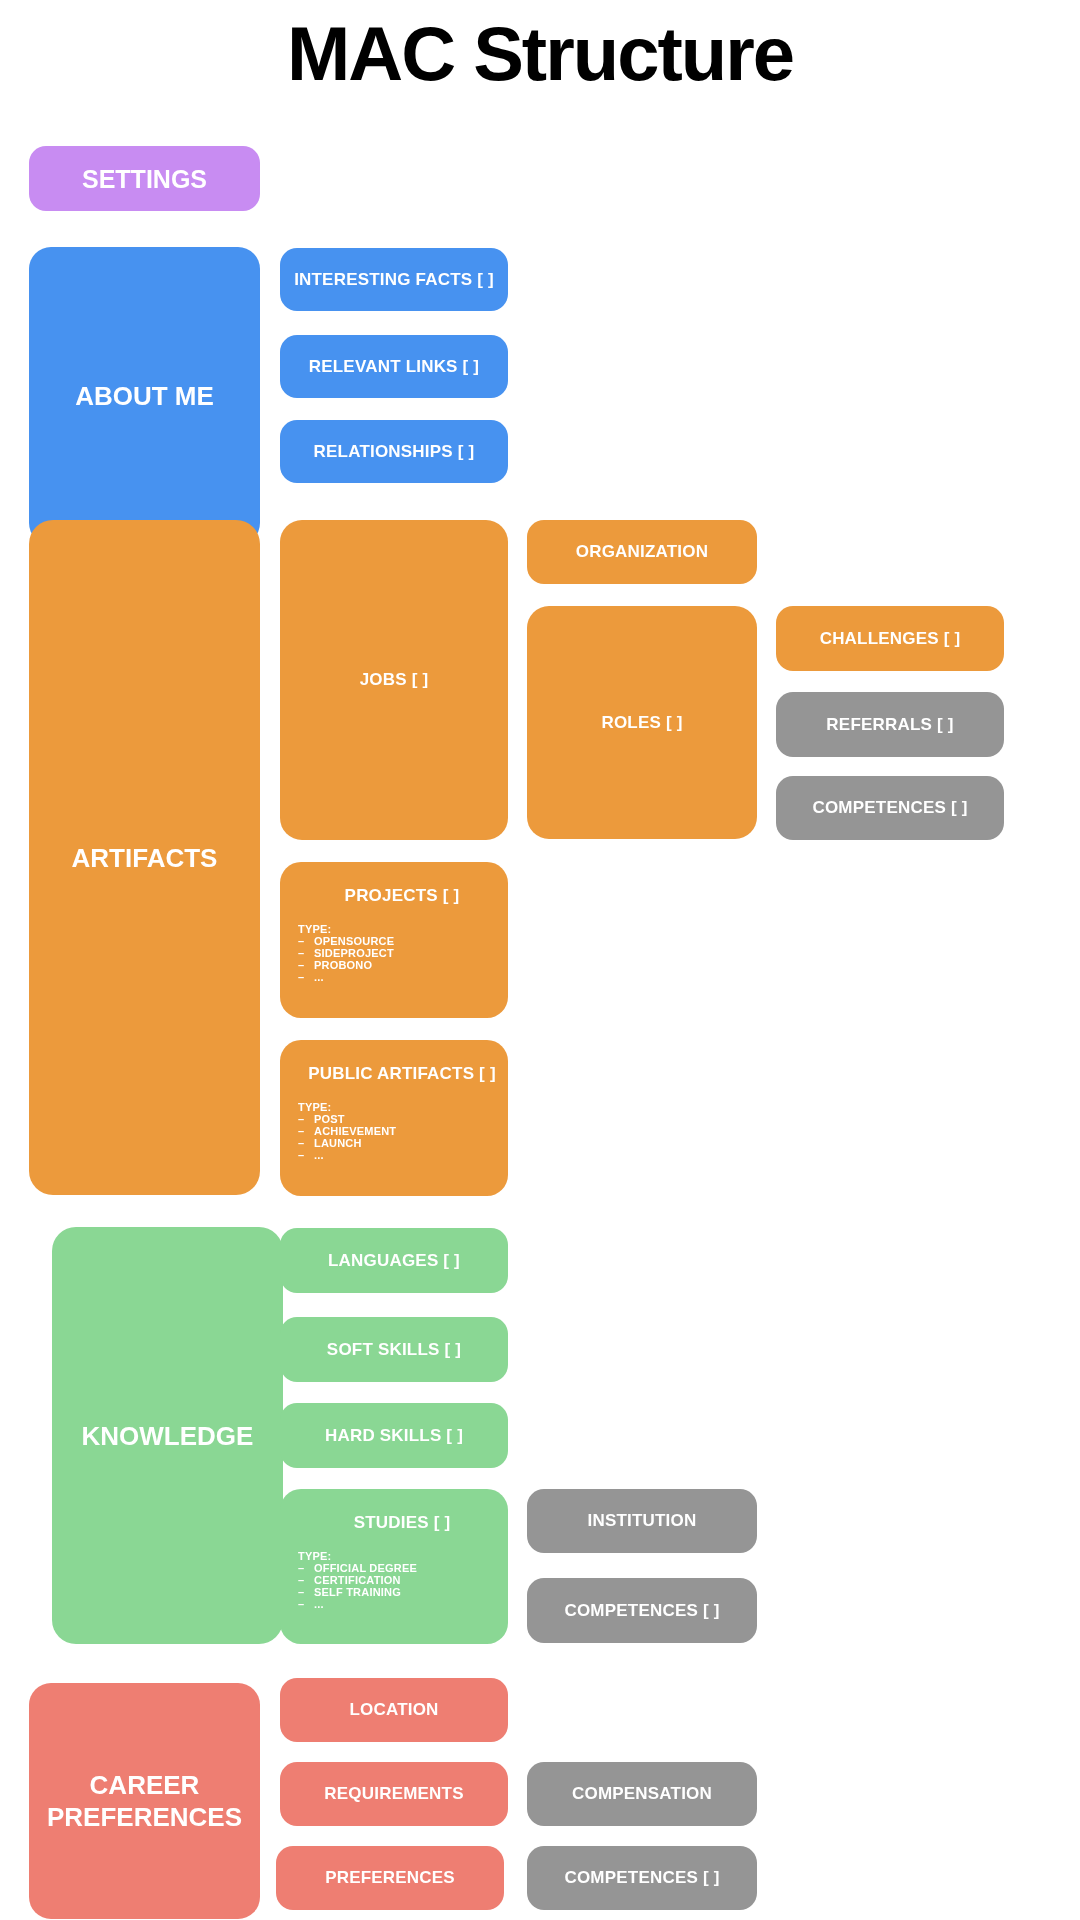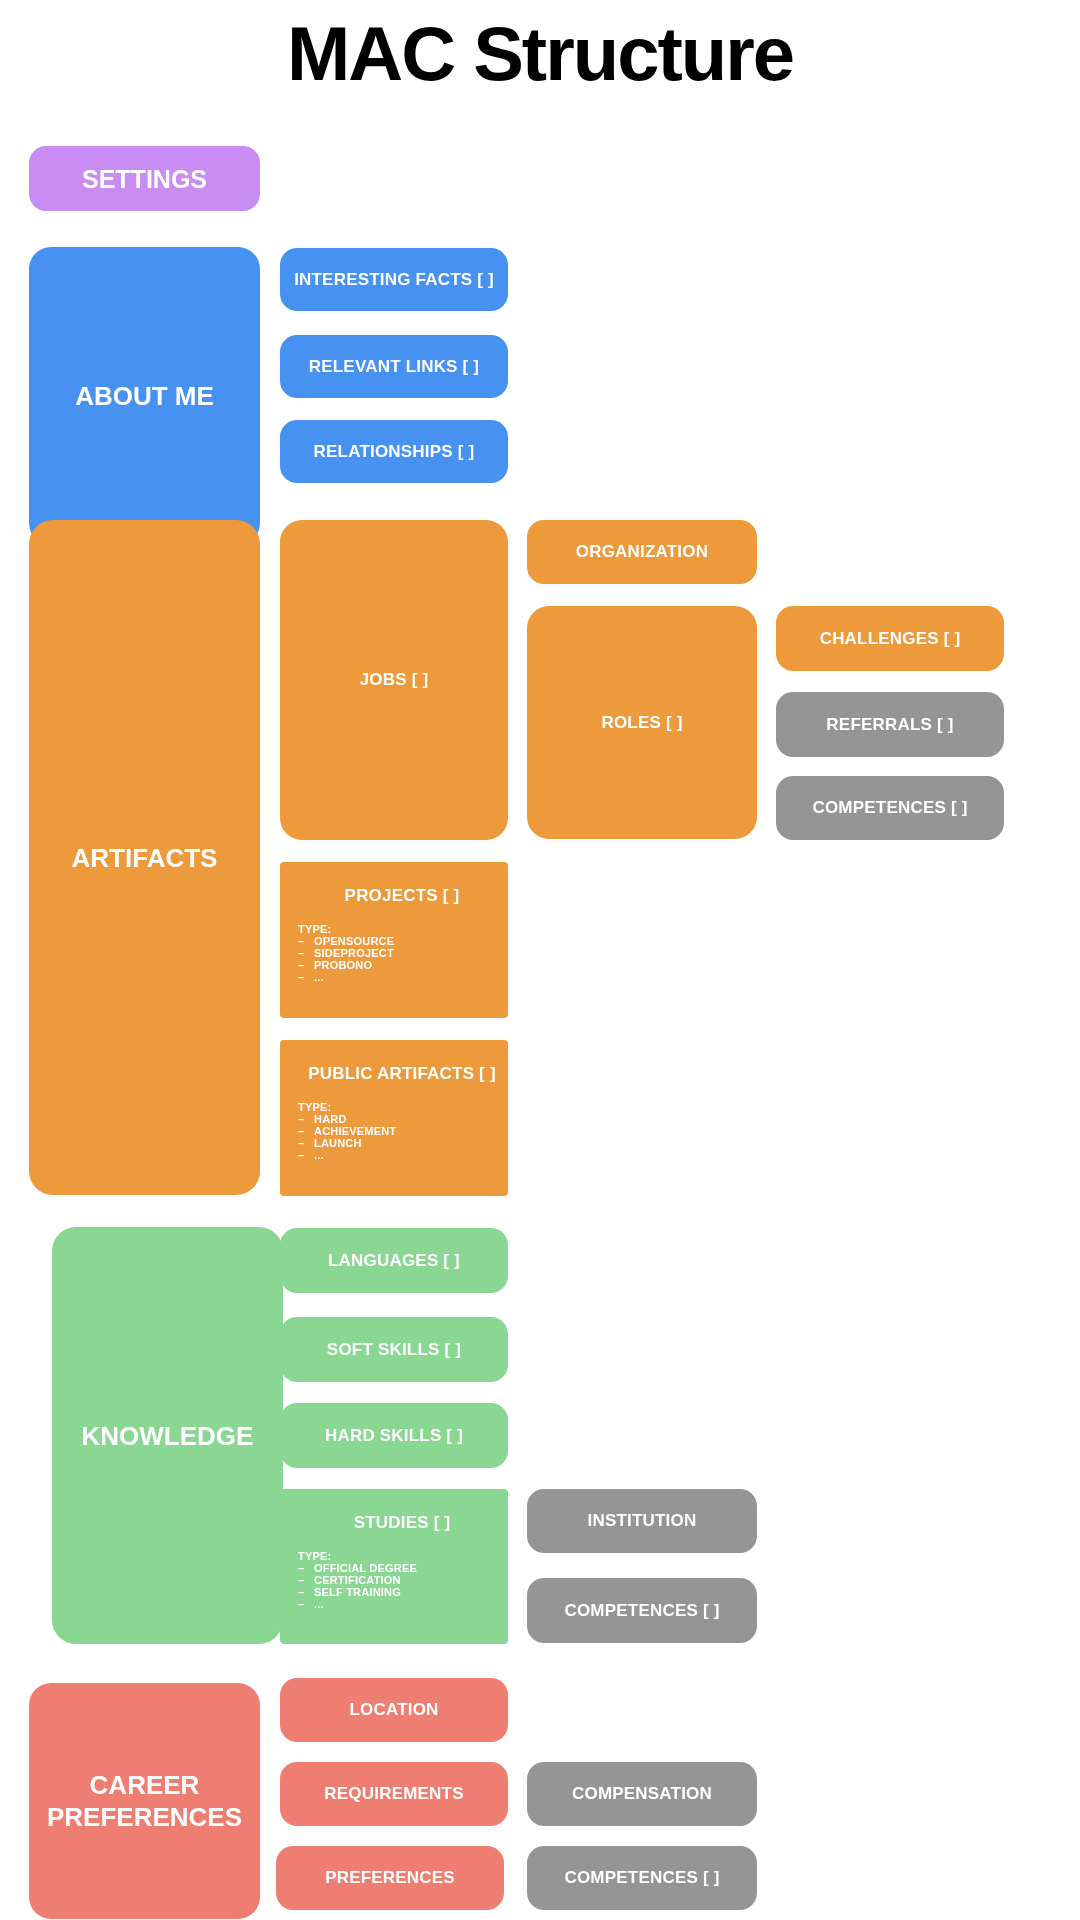--- a/index.html
+++ b/index.html
@@ -18,21 +18,21 @@
   }
   .node {
     position:absolute;
     display:flex; align-items:center; justify-content:center;
     color:#ffffff; text-align:center;
     box-sizing:border-box;
   }
   .node.big   { font-size:26px; font-weight:800; border-radius:24px; line-height:32px; }
   .node.small { font-size:17px; font-weight:700; border-radius:17px; letter-spacing:0.2px; }
   .node.typebox {
-    display:block; border-radius:4px;
+    display:block; border-radius:21px;
     padding:17px 2px 0 18px; text-align:left;
   }
   .tb-title {
     text-align:center; font-size:17px; font-weight:700;
     margin-top:7px; white-space:nowrap; letter-spacing:0.2px;
   }
   .tb-list { margin-top:17px; font-size:11px; font-weight:700; line-height:12px; letter-spacing:0.2px; }
   .tb-line { display:flex; gap:7px; white-space:nowrap; }
   .tb-line .dash { width:9px; display:inline-block; }
   .lbl { padding:0 6px; }
@@ -90,21 +90,21 @@
         </div>
     </div>
   </div>
 
   <div class="node typebox" style="left: 280px; top: 1040px; width: 228px; height: 156px; background-color: rgb(236, 154, 60);">
     <div class="tb-title">PUBLIC ARTIFACTS [ ]</div>
     <div class="tb-list">
       <div class="tb-line">TYPE:</div>
       <div class="tb-line">
           <span class="dash">–</span>
-          <span>HARD</span>
+          <span>POST</span>
         </div>
       <div class="tb-line">
           <span class="dash">–</span>
           <span>ACHIEVEMENT</span>
         </div>
       <div class="tb-line">
           <span class="dash">–</span>
           <span>LAUNCH</span>
         </div>
       <div class="tb-line">

